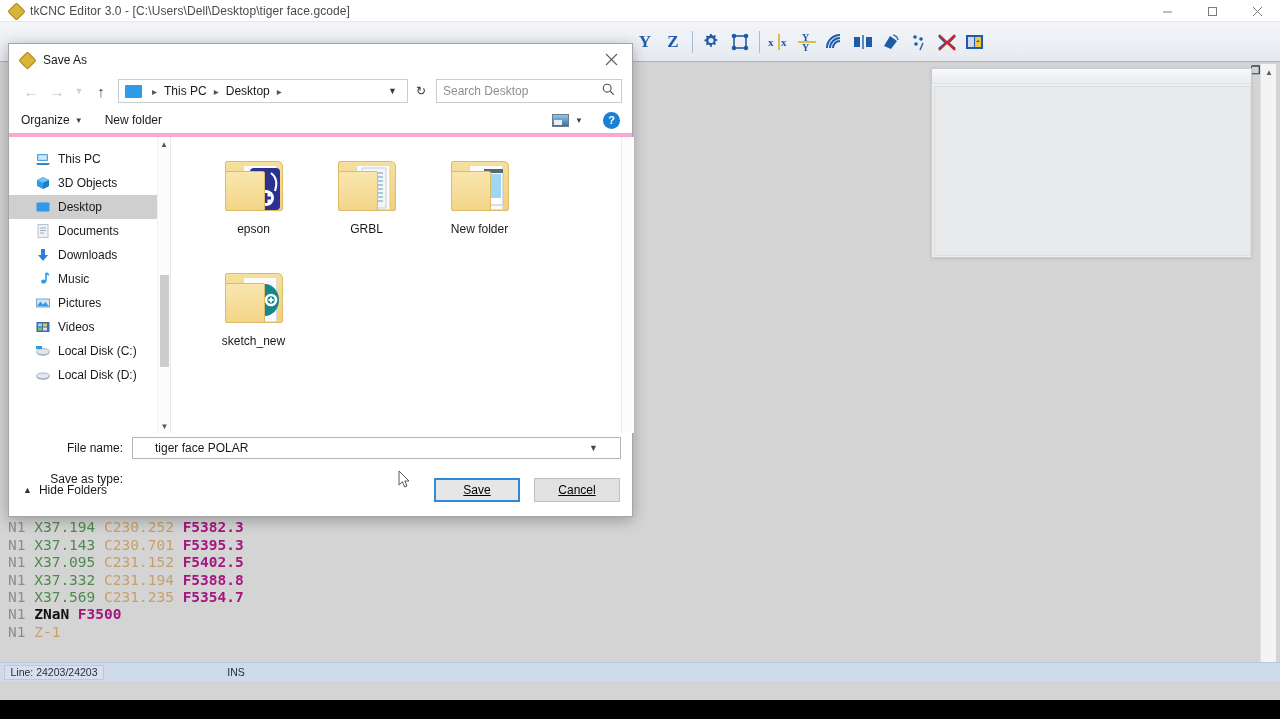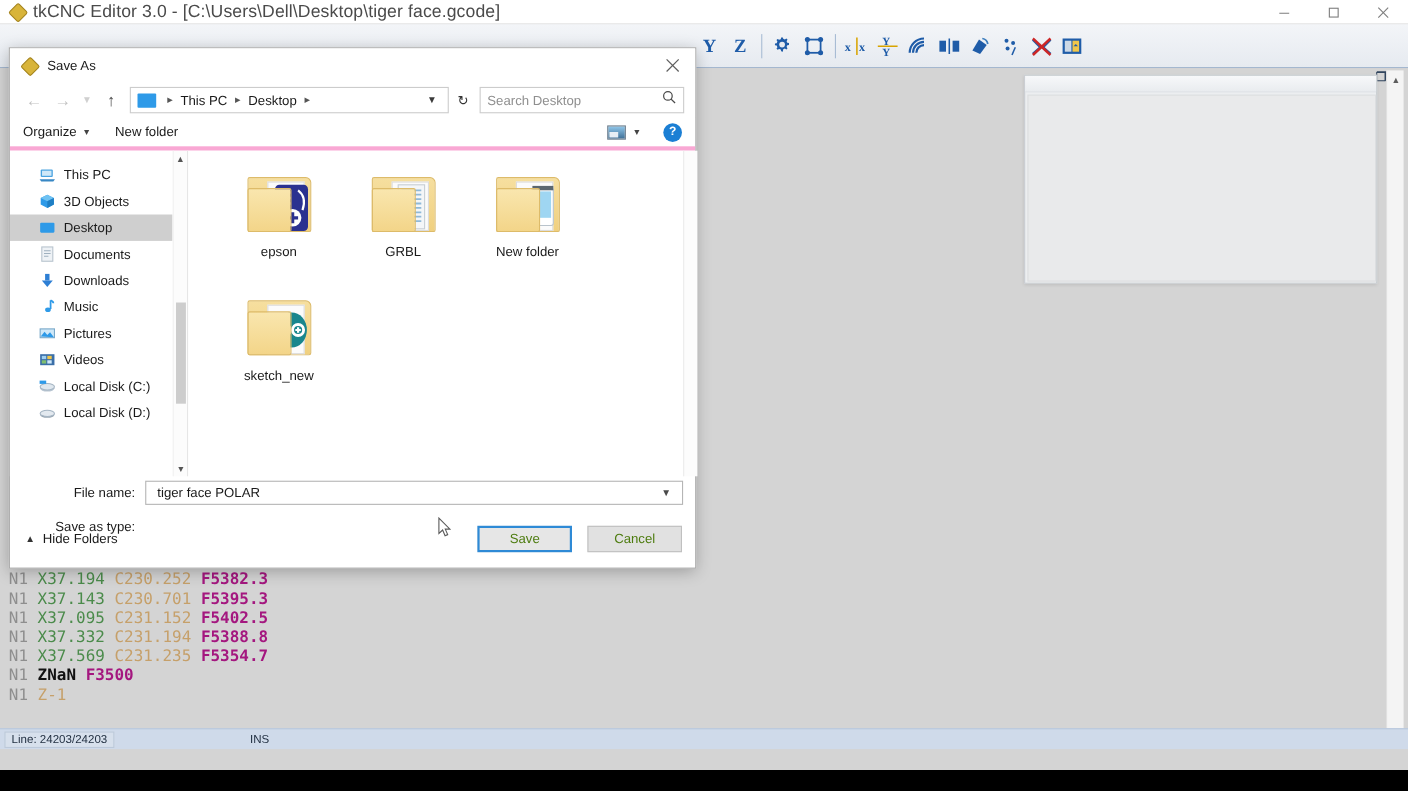--- a/index.html
+++ b/index.html
@@ -27,21 +27,21 @@
     width: 16px; height: 16px; margin-left: 8px; margin-right: 6px;
     position: relative; flex: none;
   }
   #app-icon::before {
     content: ""; position: absolute; left: 2px; top: 2px;
     width: 11px; height: 11px; background: #d8b43a;
     border: 1px solid #a5841d;
     transform: rotate(45deg); border-radius: 2px;
   }
   #app-title-text {
-    font-size: 16px; color: #4a4a4a; letter-spacing: .1px;
+    font-size: 12px; color: #4a4a4a; letter-spacing: .1px;
     white-space: nowrap;
   }
   .win-ctrls { position: absolute; right: 0; top: 0; height: 22px; display: flex; }
   .win-btn {
     width: 45px; height: 22px; display: flex;
     align-items: center; justify-content: center;
     color: #7d7d7d;
   }
   .win-btn svg { display: block; }
 
@@ -309,41 +309,41 @@
 
   
   #dlg-form { position: absolute; left: 0; top: 391px; width: 625px; height: 62px; }
   .form-row { display: flex; align-items: center; height: 25px; margin-bottom: 6px; }
   .form-label {
     width: 123px; text-align: right; padding-right: 9px;
     font-size: 12px; color: #1a1a1a;
   }
   .form-field {
     width: 489px; height: 22px; border: 1px solid #b5b5b5;
-    display: flex; align-items: center; padding: 0 10px;
+    display: flex; align-items: center; padding: 0 22px;
     font-size: 12px; color: #1a1a1a; background: #fff;
   }
   .form-field.readonly { background: #e3e3e3; border-color: #c9c9c9; }
   .field-caret { margin-left: auto; font-size: 9px; color: #4a4a4a; }
 
   
   #dlg-footer {
     position: absolute; left: 0; bottom: 0; width: 625px; height: 52px;
     display: flex; align-items: center; padding: 0 14px;
   }
   #hide-folders {
     display: flex; align-items: center; gap: 7px;
     font-size: 12px; color: #1a1a1a;
   }
   #hide-caret { font-size: 9px; color: #333; }
   #footer-btns { margin-left: auto; display: flex; gap: 14px; }
   .dlg-btn {
-    width: 86px; height: 24px; font-size: 12px; color: #4d7c0f;
+    width: 86px; height: 24px; font-size: 12px; color: #000000;
     display: flex; align-items: center; justify-content: center;
-    background: #e1e1e1; border: 1px solid #c0c0c0;
+    background: #e1e1e1; border: 1px solid #c0c0c0; text-decoration: underline;
   }
   .dlg-btn.primary { border: 2px solid #2e8ad6; background: #e6e6e6; }
 
   
   #mouse-cursor {
     position: absolute; left: 398px; top: 470px;
     width: 13px; height: 20px; pointer-events: none; z-index: 99;
   }
 </style>
 </head>

